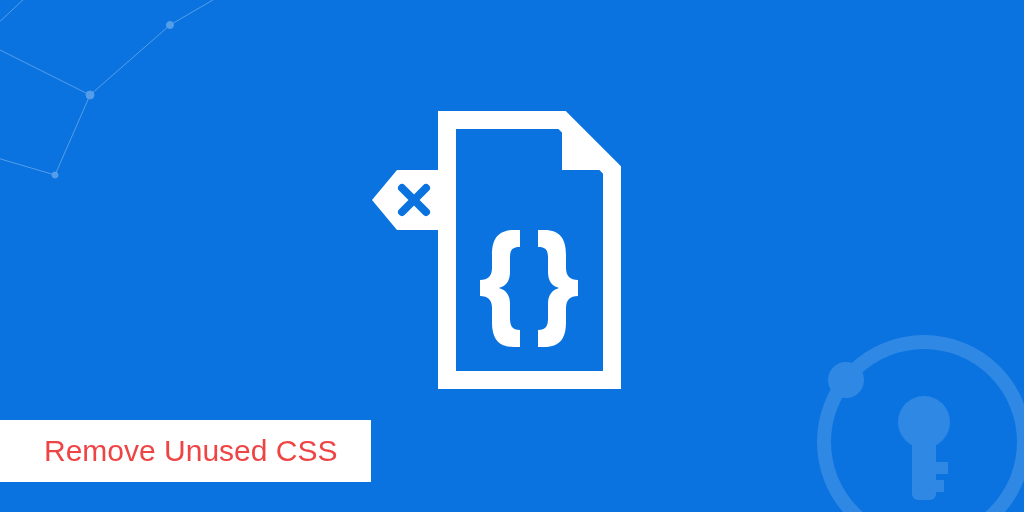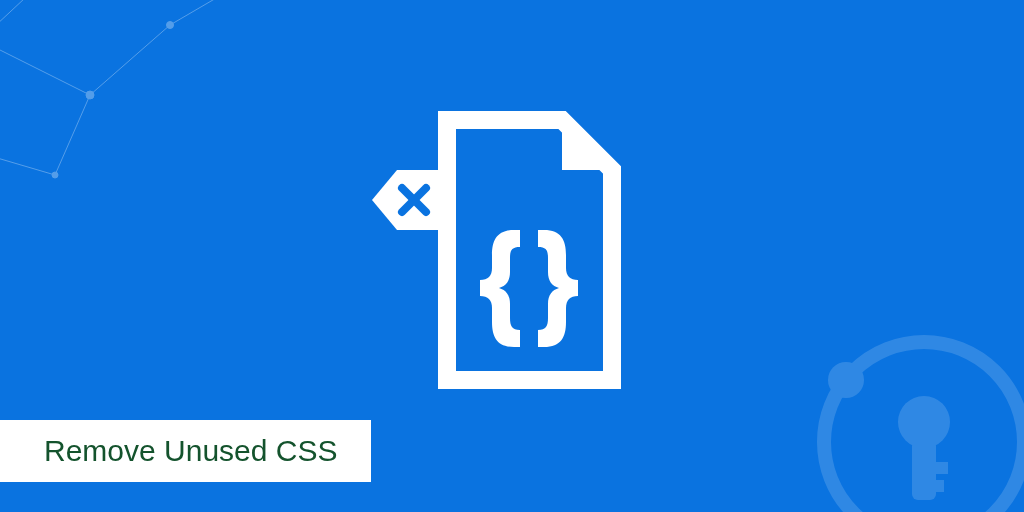--- a/index.html
+++ b/index.html
@@ -36,21 +36,21 @@
       height: 300px;
     }
     .caption-box {
       position: absolute;
       bottom: 30px;
       left: 0;
       background: #ffffff;
       padding: 14px 34px 14px 44px;
     }
     .caption-text {
-      color: #14532d;
+      color: #ef4444;
       font-size: 30px;
       font-weight: 500;
       white-space: nowrap;
     }
   </style>
 </head>
 <body>
 
 <svg class="network-decoration" viewBox="0 0 280 200">
   <g stroke="#ffffff" stroke-width="1" fill="#ffffff">

